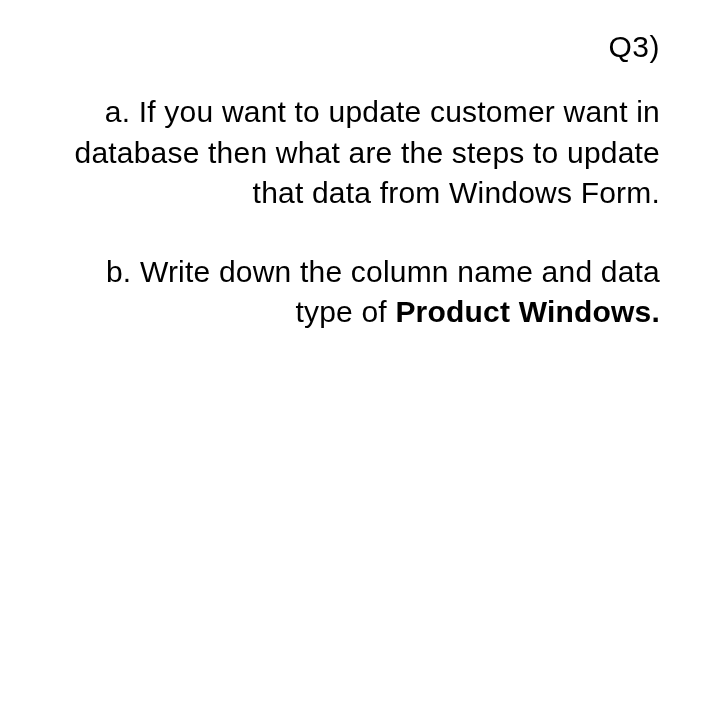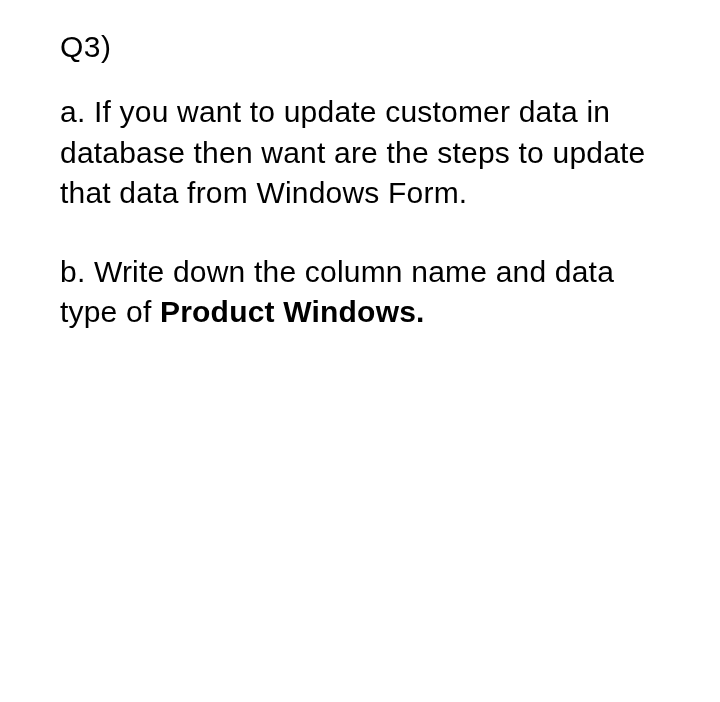--- a/index.html
+++ b/index.html
@@ -1,18 +1,19 @@
 <!DOCTYPE html>
 <html><head>
   <meta charset="utf-8">
   <style>
     * {
       margin: 0;
       padding: 0;
       box-sizing: border-box;
+      text-align: right;
     }
     body {
       background: #ffffff;
       font-family: Arial, Helvetica, sans-serif;
       width: 720px;
       height: 702px;
       padding: 30px 60px 30px 60px;
       color: #000000;
     }
     .question-number {
@@ -29,17 +30,17 @@
     }
     .bold {
       font-weight: bold;
     }
   </style>
 </head>
 <body>
 
 <div class="question-number">Q3)</div>
 
-<div class="question-part">a. If you want to update customer data in database then want are the steps to update that data from Windows Form.</div>
+<div class="question-part">a. If you want to update customer want in database then what are the steps to update that data from Windows Form.</div>
 
 <div class="question-part">
   <span>b. Write down the column name and data type of </span><span class="bold">Product Windows.</span>
 </div>
 
 </body></html>

